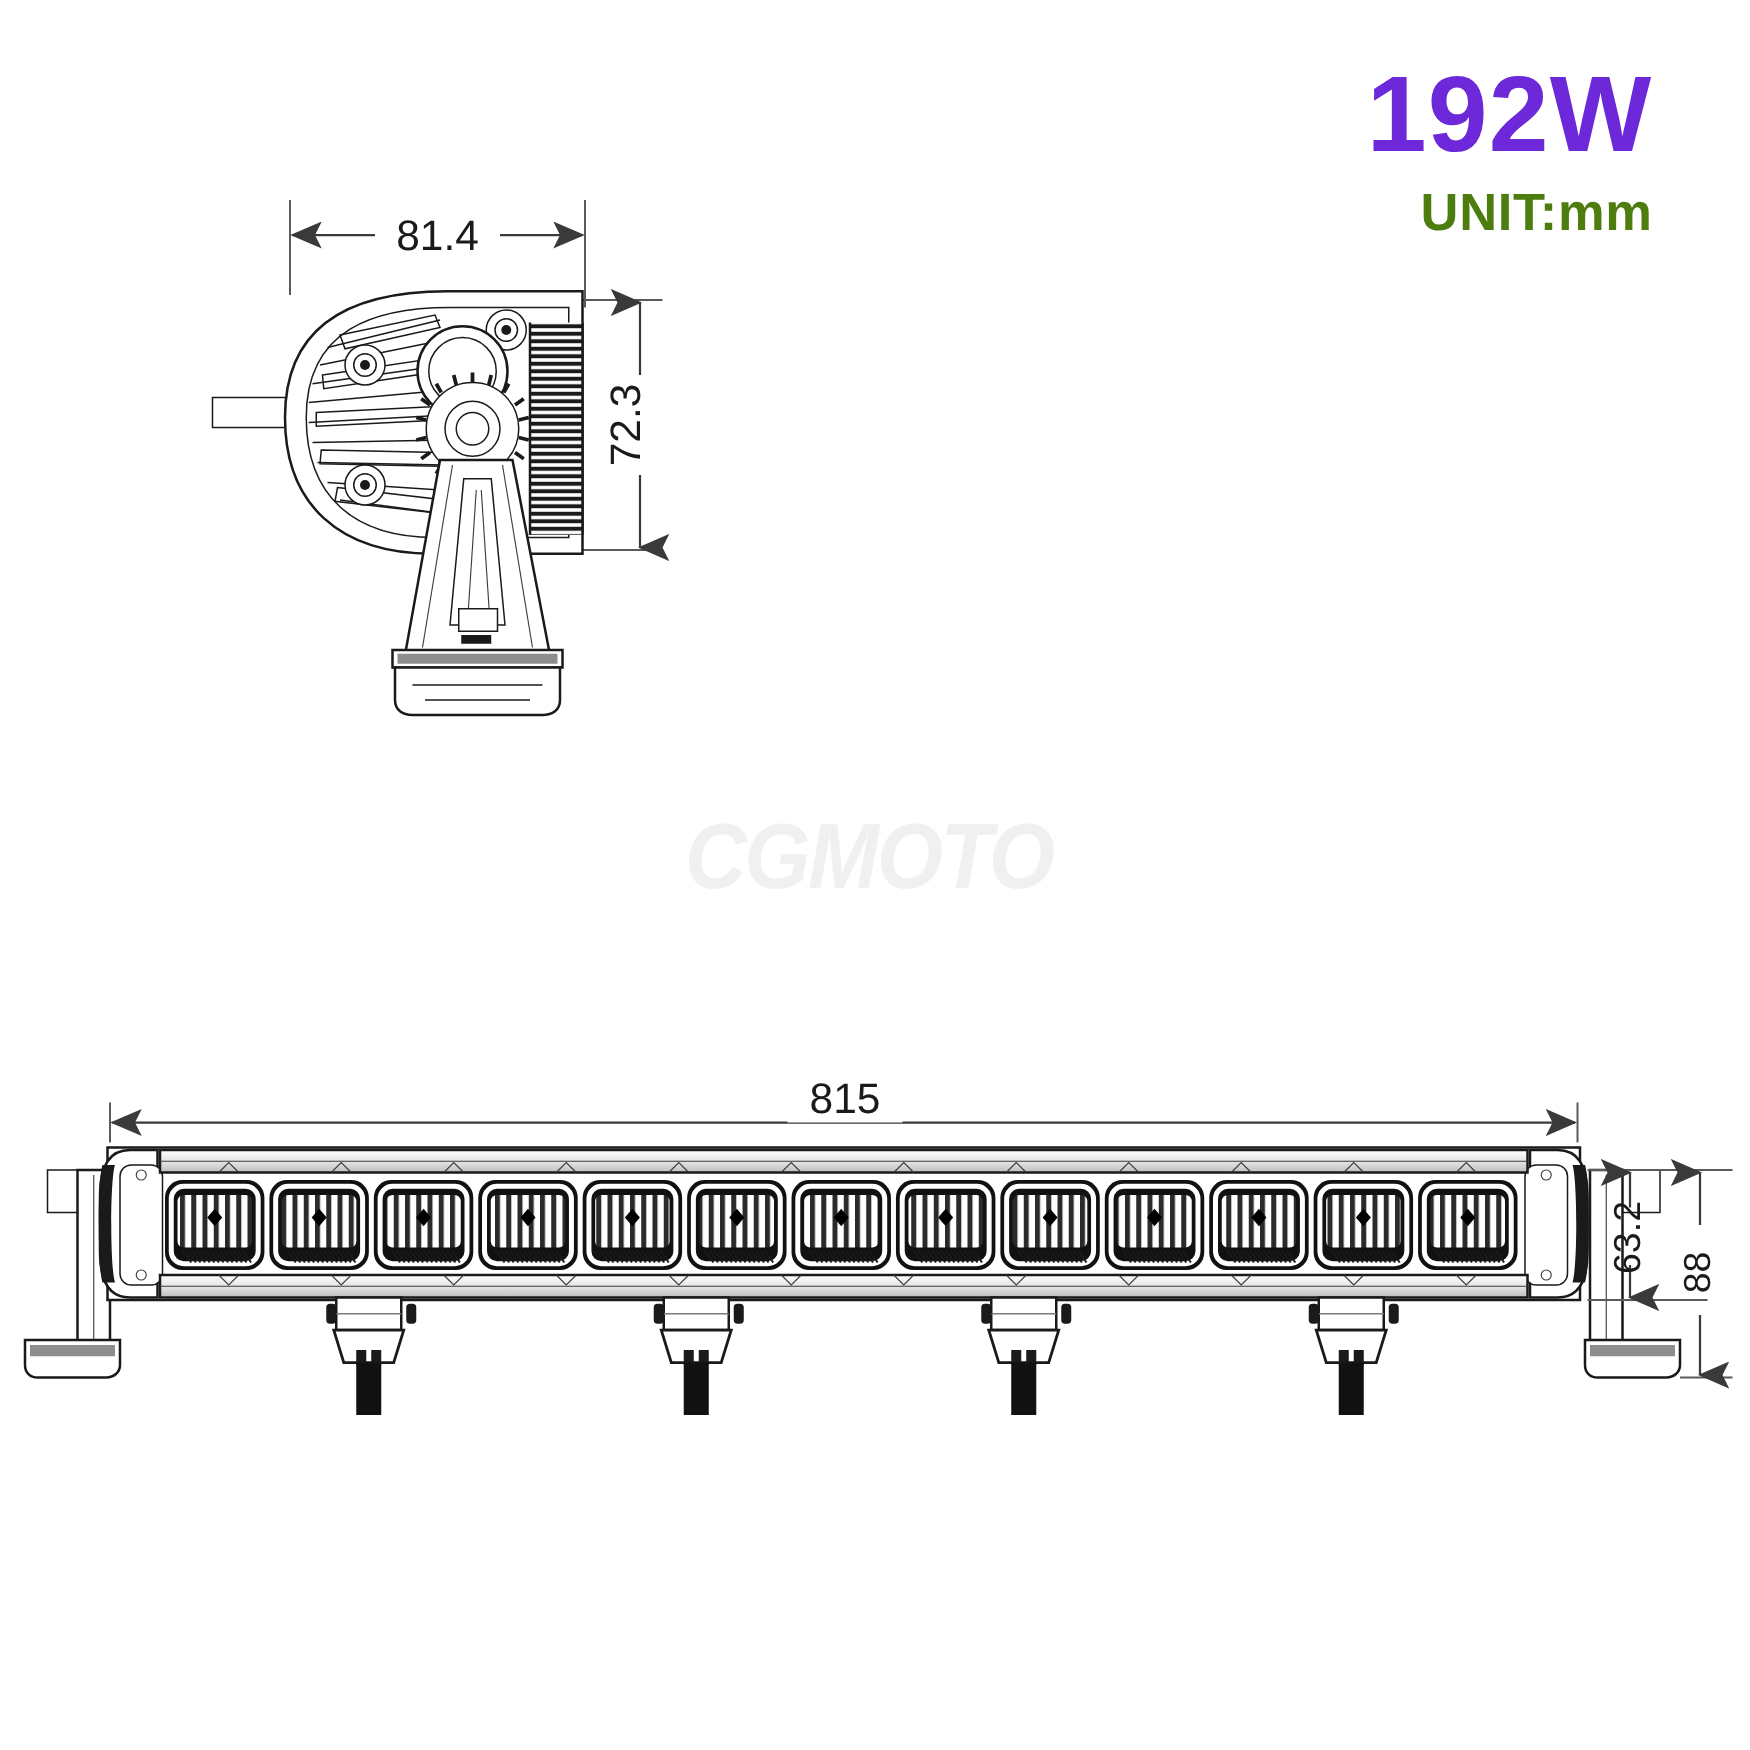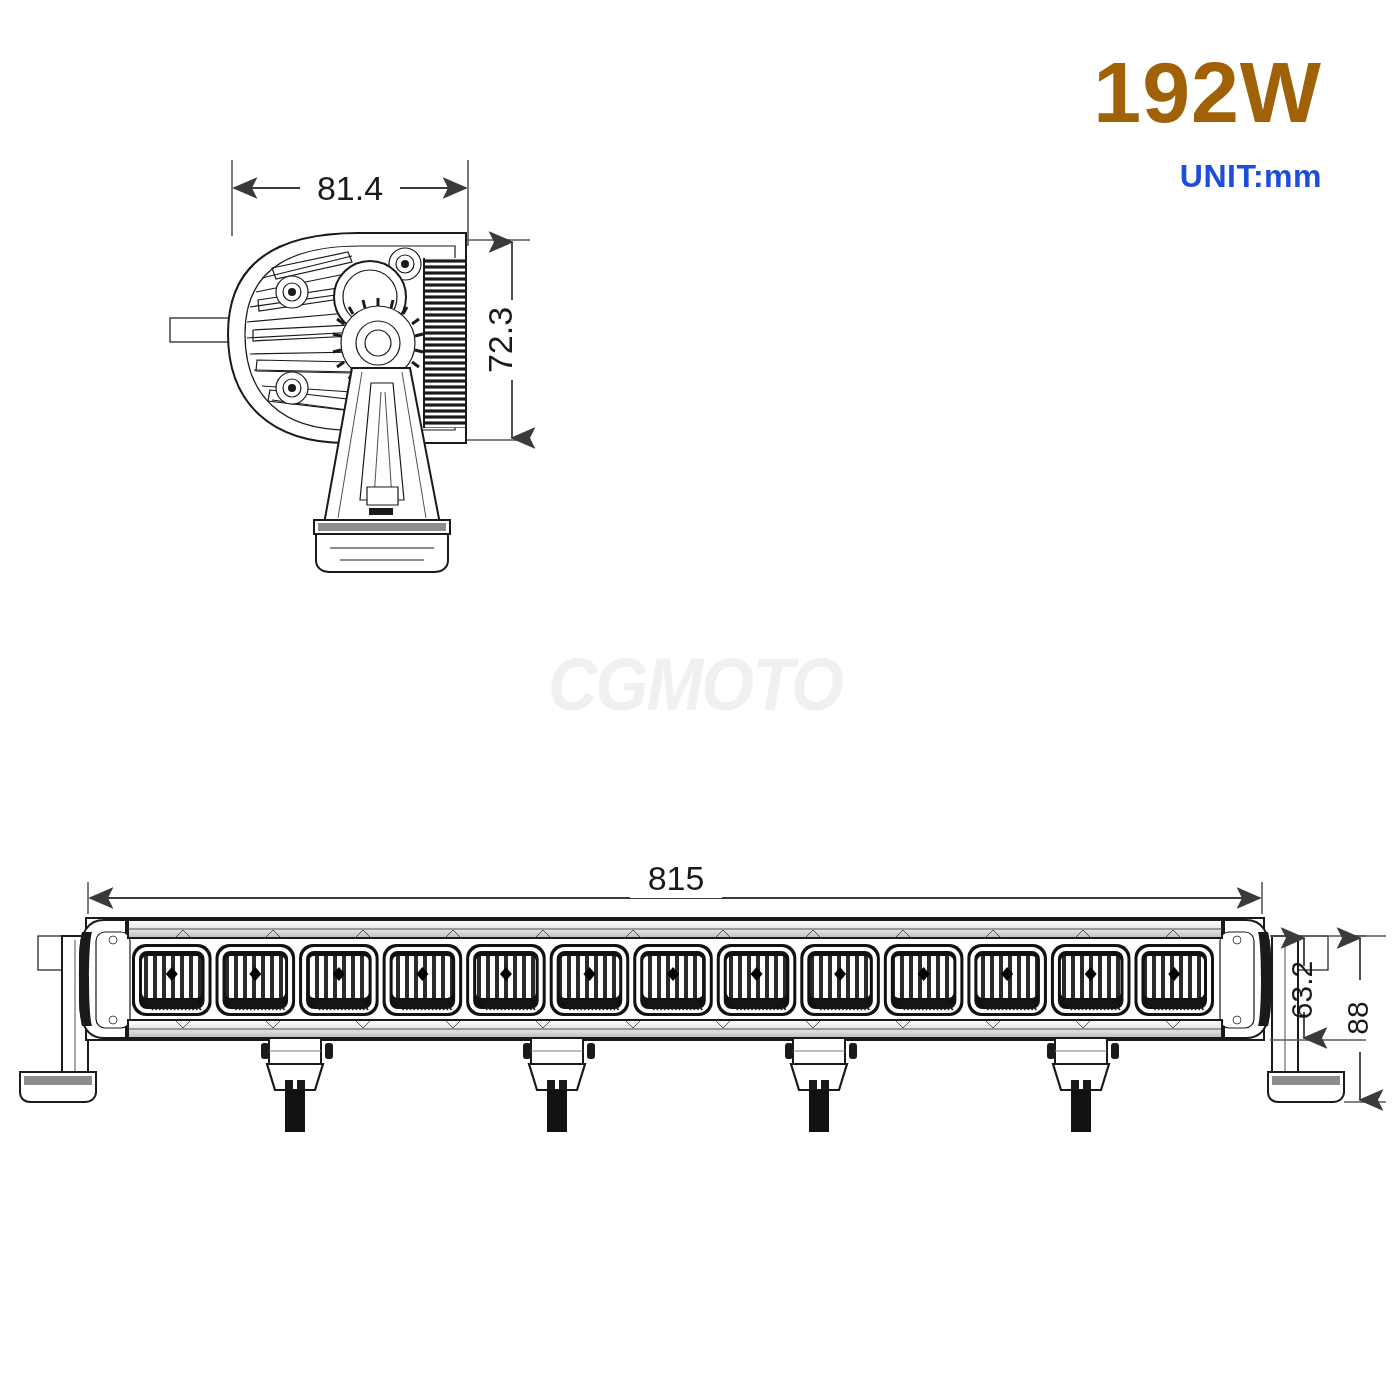--- a/index.html
+++ b/index.html
@@ -21,30 +21,30 @@
   #header-block {
     position: absolute;
     right: 78px;
     top: 52px;
     text-align: right;
     user-select: none;
   }
   #power-rating {
     font-size: 86px;
     font-weight: bold;
-    color: #a16207;
+    color: #6d28d9;
     line-height: 0.95;
     letter-spacing: 1px;
   }
   #unit-label {
-    font-size: 32px;
+    font-size: 42px;
     font-weight: bold;
-    color: #1d4ed8;
+    color: #4d7c0f;
     line-height: 1.15;
-    margin-top: 24px;
+    margin-top: 12px;
     letter-spacing: 0.5px;
   }
 
   
   #watermark {
     position: absolute;
     left: 548px;
     top: 642px;
     font-size: 74px;
     font-weight: bold;

